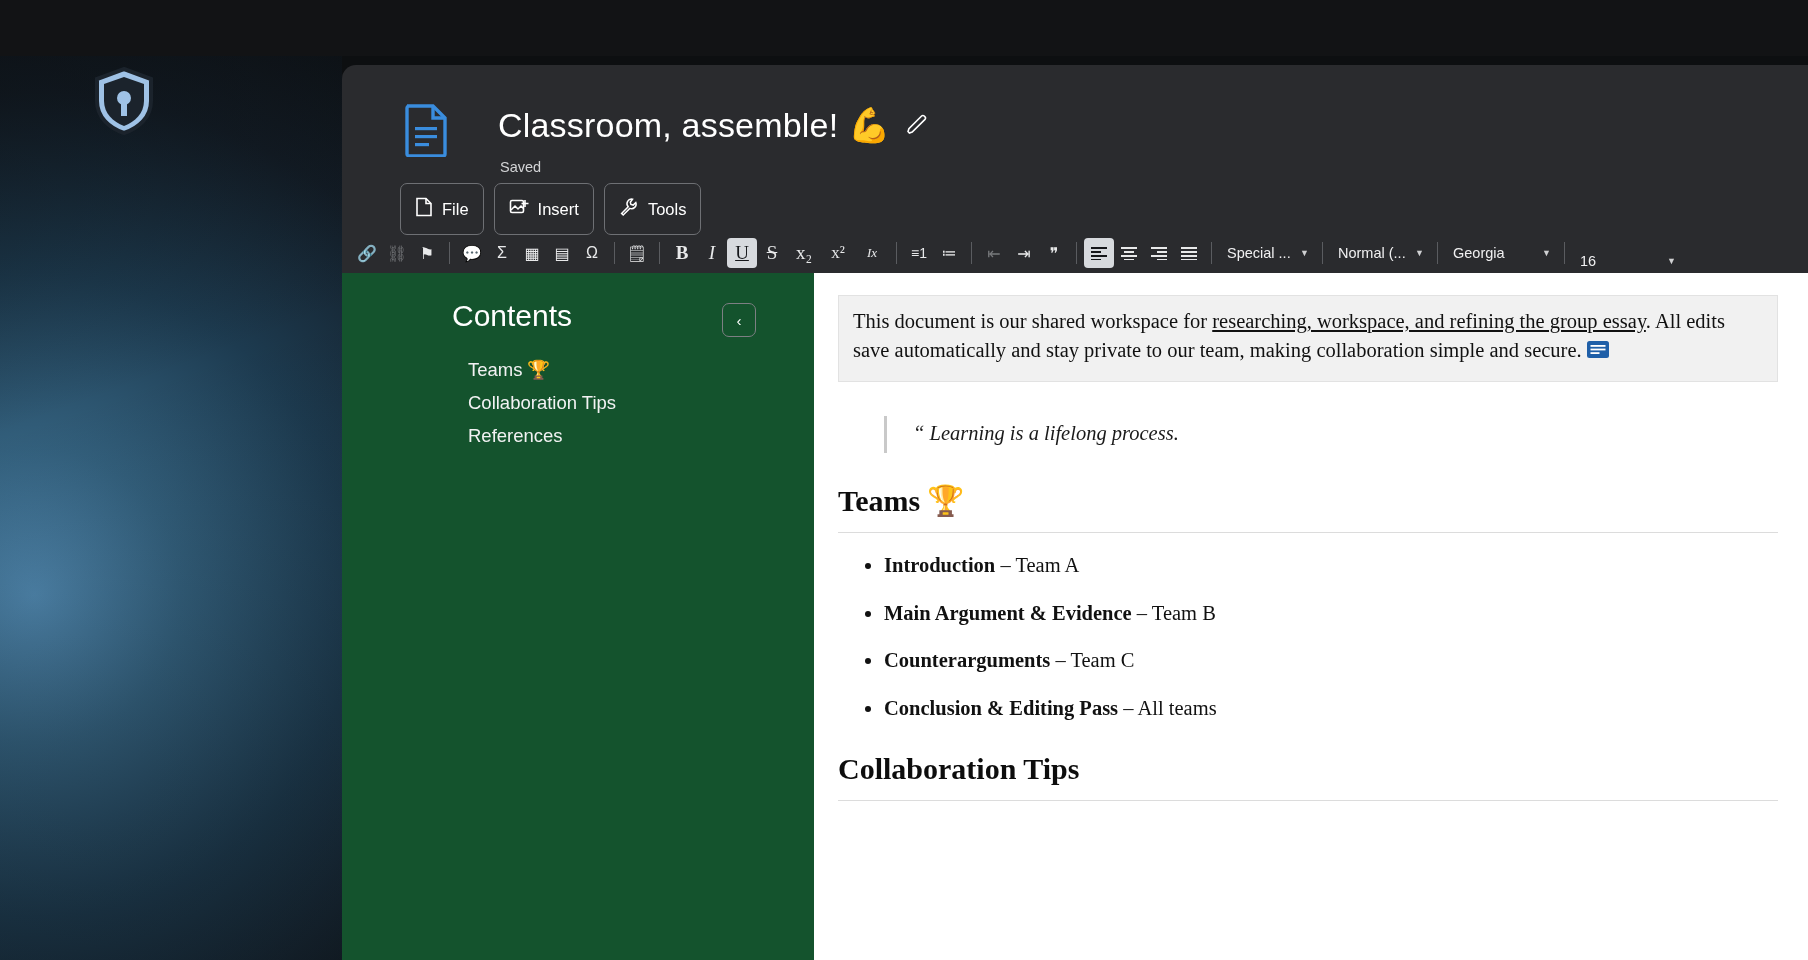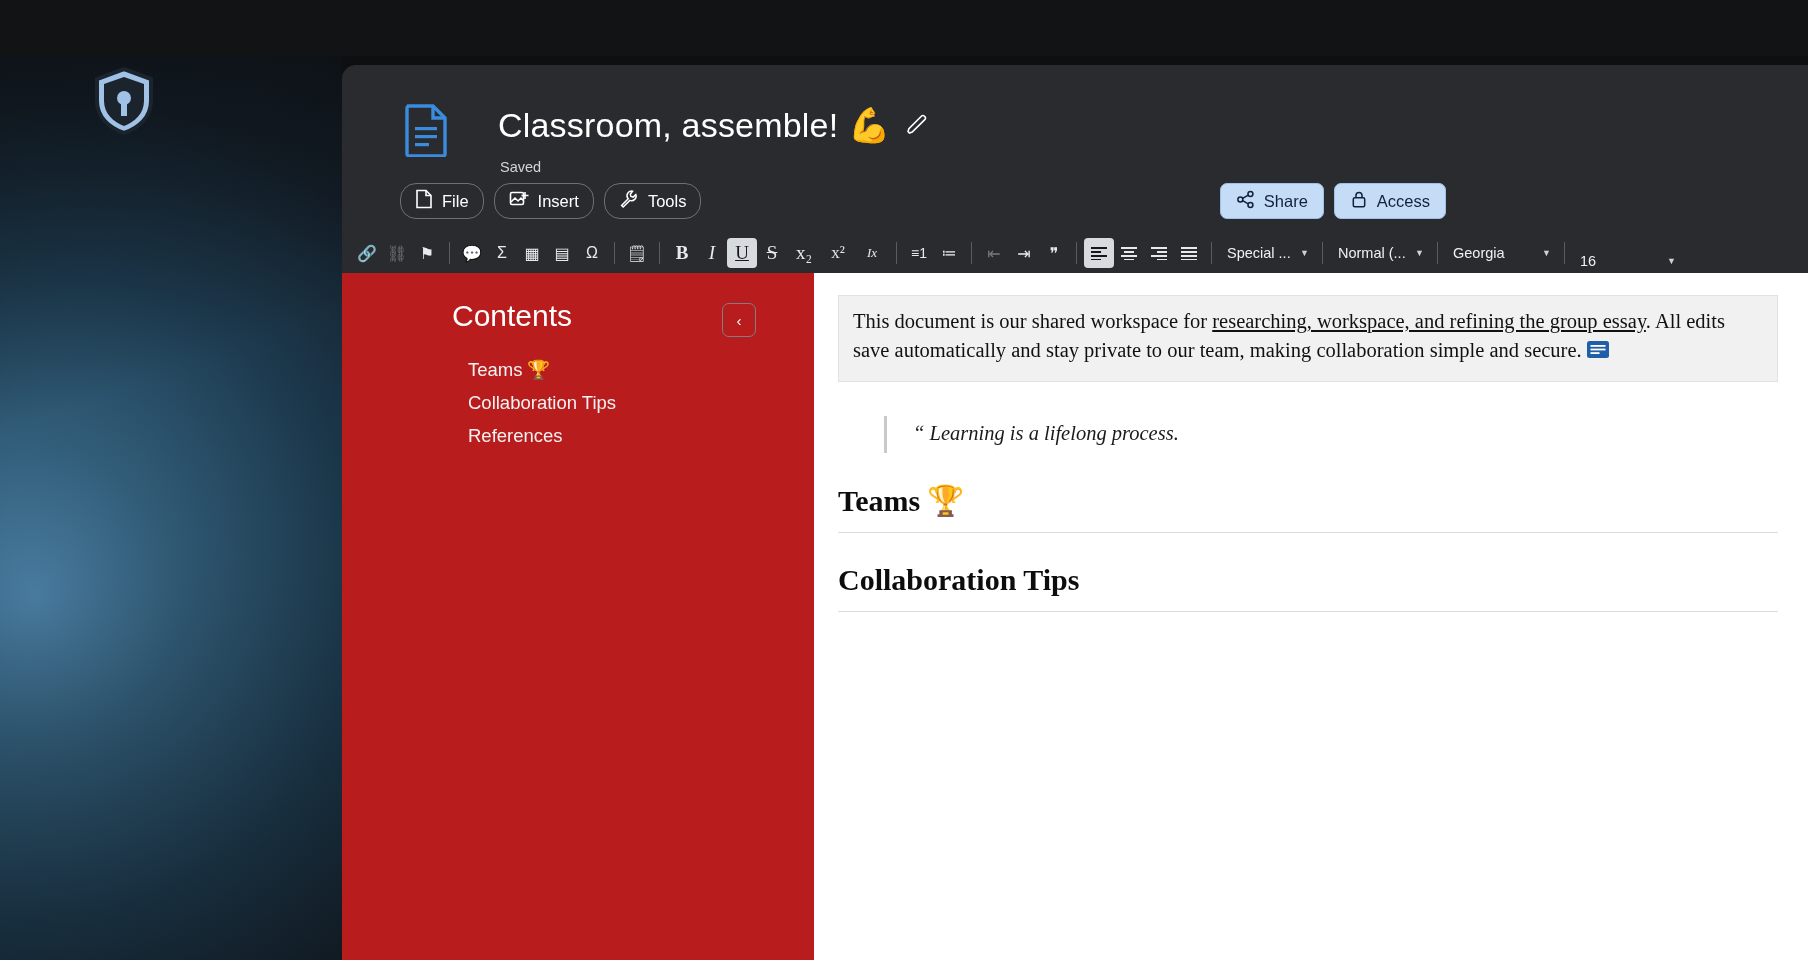--- a/index.html
+++ b/index.html
@@ -88,24 +88,24 @@
   .menu-row {
     position: absolute;
     left: 58px; top: 118px;
     display: flex;
     gap: 10px;
   }
   .menu-btn {
     display: flex;
     align-items: center;
     gap: 9px;
-    height: 36px;
+    height: 52px;
     padding: 0 14px;
     border: 1px solid #6e7074;
-    border-radius: 16px;
+    border-radius: 7px;
     color: #ffffff;
     font-size: 16.5px;
     background: transparent;
     cursor: pointer;
   }
   .menu-btn svg { flex: none; }
   .right-actions {
     position: absolute;
     right: 362px; top: 118px;
     display: flex;
@@ -171,21 +171,21 @@
   
   .body-split {
     position: absolute;
     left: 0; top: 208px;
     width: 1466px; height: 687px;
     display: flex;
   }
   .sidebar {
     width: 472px;
     height: 687px;
-    background: #b91c1c;
+    background: #14532d;
     position: relative;
     padding-top: 26px;
   }
   .contents-title {
     position: absolute;
     left: 110px; top: 26px;
     font-size: 30px;
     color: #ffffff;
   }
   .collapse-btn {
@@ -335,42 +335,20 @@
         <button class="menu-btn">
           <span>
             <svg width="20" height="20" viewBox="0 0 20 20">
               <path d="M13.5 2.2 a4.6 4.6 0 0 0 -4.3 7.6 L2.6 16.4 l1.6 1.6 l6.6 -6.6 a4.6 4.6 0 0 0 6 -5.9 l-2.6 2.6 l-2.3 -0.6 l-0.6 -2.3 z" fill="none" stroke="#ffffff" stroke-width="1.5"></path>
             </svg>
           </span>
           <span>Tools</span>
         </button>
       </div>
 
-      <div class="right-actions">
-        <button class="action-btn">
-          <span>
-            <svg width="19" height="19" viewBox="0 0 20 20">
-              <circle cx="15.2" cy="4.2" r="2.6" fill="none" stroke="#11233a" stroke-width="1.6"></circle>
-              <circle cx="4.6" cy="10" r="2.6" fill="none" stroke="#11233a" stroke-width="1.6"></circle>
-              <circle cx="15.2" cy="15.8" r="2.6" fill="none" stroke="#11233a" stroke-width="1.6"></circle>
-              <path d="M7 8.8 L12.9 5.4 M7 11.2 L12.9 14.6" stroke="#11233a" stroke-width="1.6"></path>
-            </svg>
-          </span>
-          <span>Share</span>
-        </button>
-        <button class="action-btn">
-          <span>
-            <svg width="18" height="19" viewBox="0 0 18 20">
-              <rect x="3" y="8.2" width="12" height="9.4" rx="1.6" fill="none" stroke="#11233a" stroke-width="1.6"></rect>
-              <path d="M5.8 8.2 V5.8 a3.2 3.2 0 0 1 6.4 0 V8.2" fill="none" stroke="#11233a" stroke-width="1.6"></path>
-            </svg>
-          </span>
-          <span>Access</span>
-        </button>
-      </div>
     </div>
 
     <div class="toolbar">
       <div class="tb-item">🔗</div>
       <div class="tb-item disabled">⛓</div>
       <div class="tb-item">⚑</div>
       <div class="tb-sep"></div>
       <div class="tb-item">💬</div>
       <div class="tb-item">Σ</div>
       <div class="tb-item">▦</div>
@@ -474,20 +452,26 @@
               </svg>
             </span>
           </div>
 
           <div class="quote">
             <span>“</span>
             <span>Learning is a lifelong process.</span>
           </div>
 
           <h2 class="doc-h">Teams 🏆</h2>
+          <ul class="doc-list">
+            <li><b>Introduction</b><span> – Team A</span></li>
+            <li><b>Main Argument &amp; Evidence</b><span> – Team B</span></li>
+            <li><b>Counterarguments</b><span> – Team C</span></li>
+            <li><b>Conclusion &amp; Editing Pass</b><span> – All teams</span></li>
+          </ul>
 
           <h2 class="doc-h">Collaboration Tips</h2>
         </div>
       </div>
 
     </div>
   </div>
 </div>
 
 </body></html>

